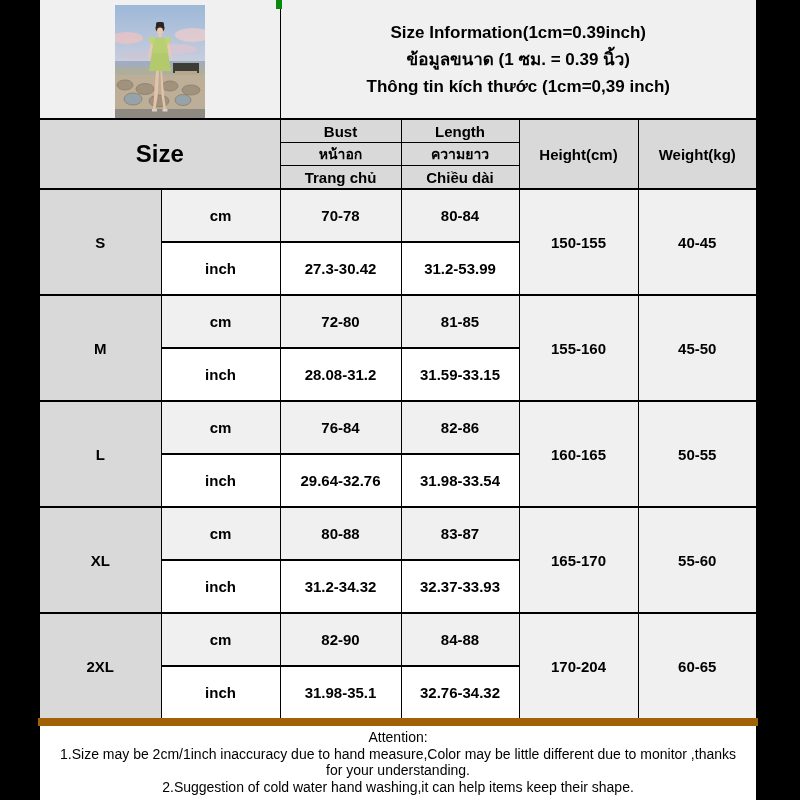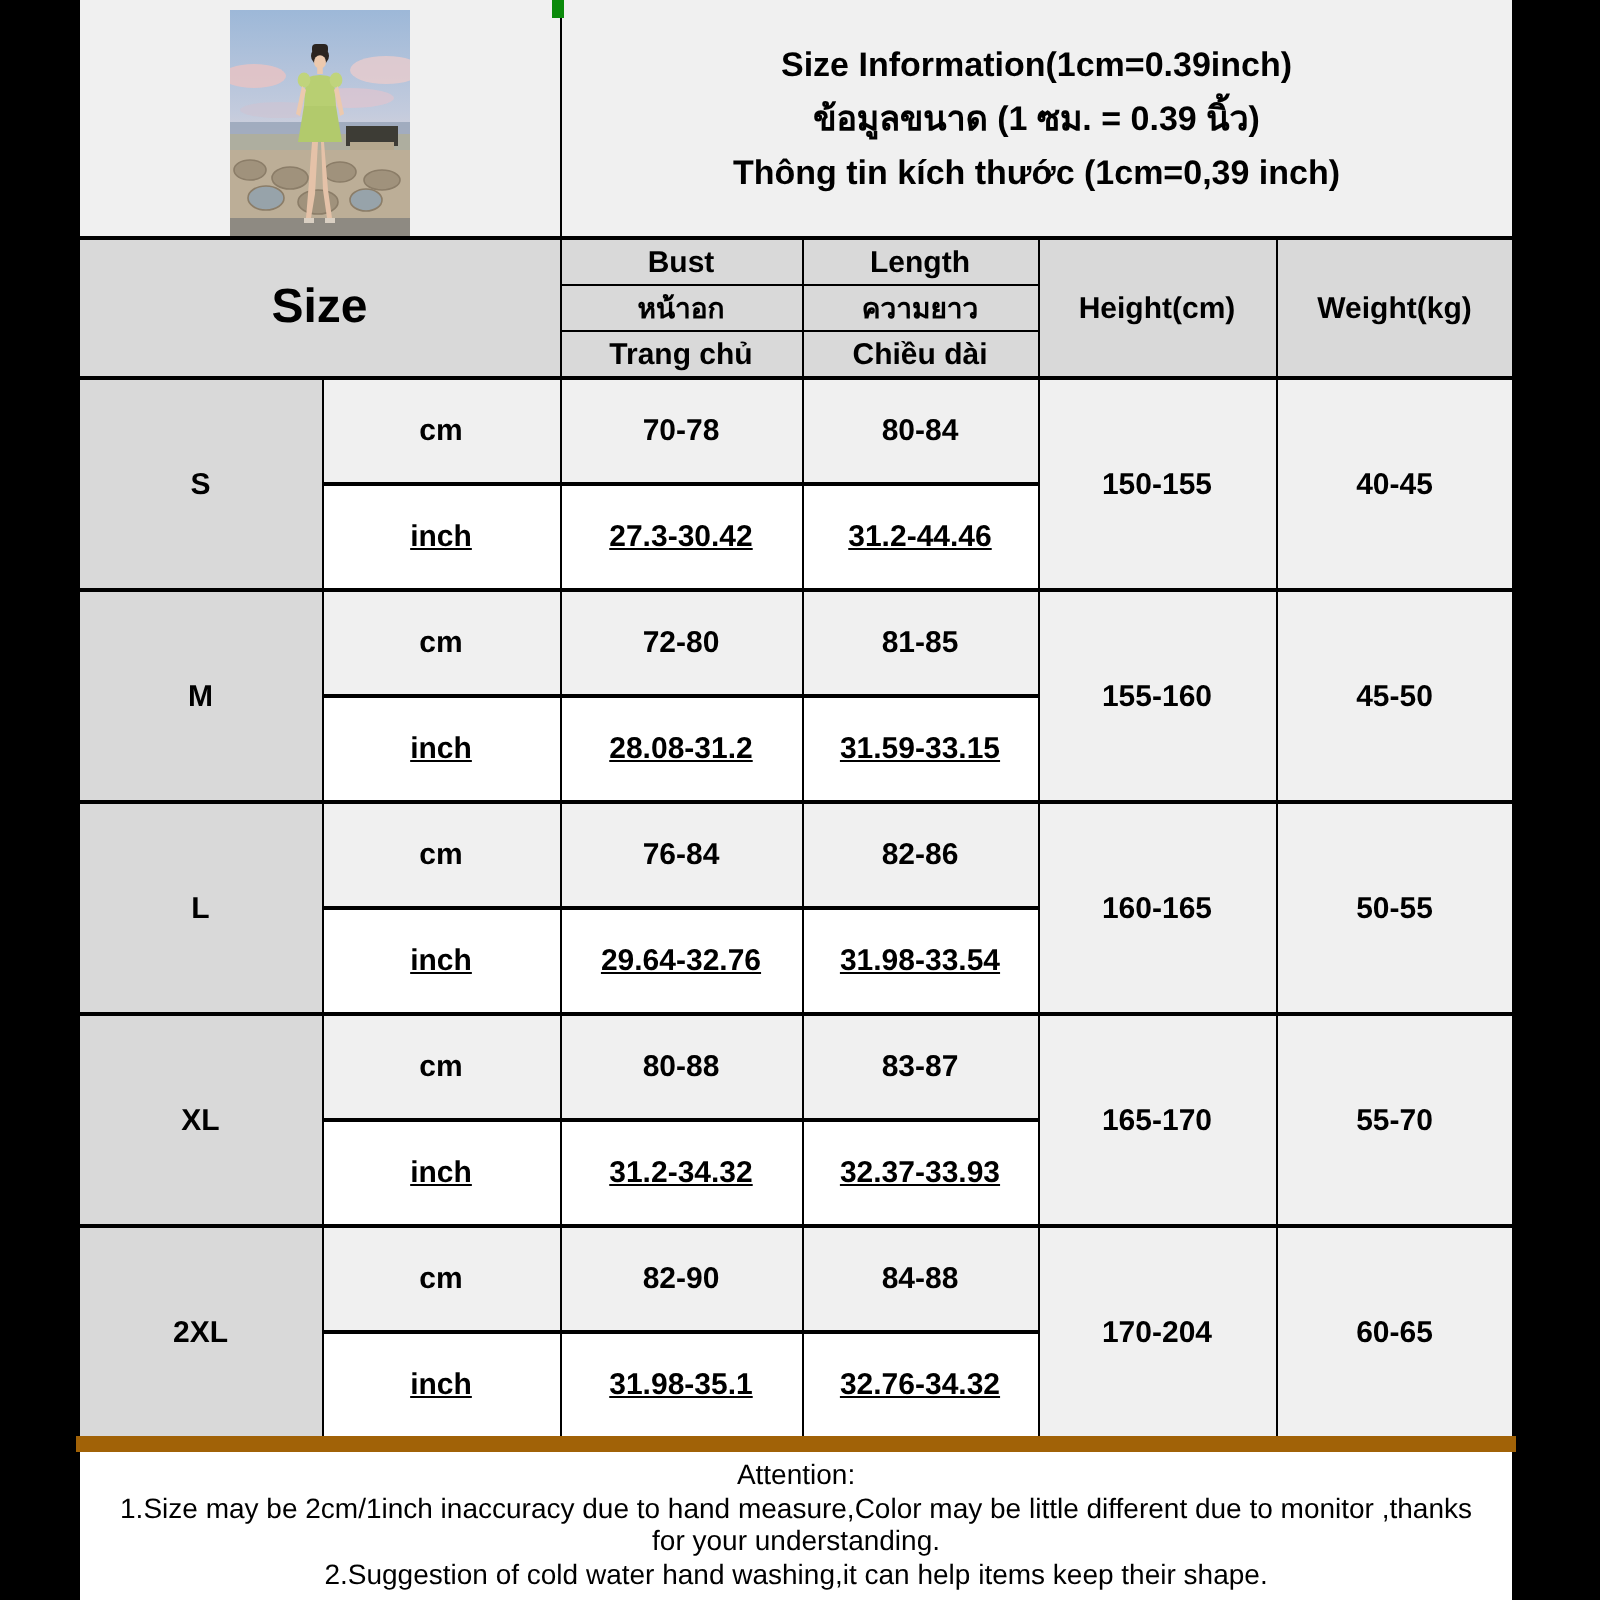--- a/index.html
+++ b/index.html
@@ -21,21 +21,21 @@
   .photo{width:90px;height:113px;margin:5px auto 0 auto;display:block;}
   .title-cell{font-size:17px;line-height:27px;}
   .title-cell div{white-space:nowrap;}
   
   .hdr td{background:#d9d9d9;font-size:15px;height:22px;margin-left:28px;}
   .hdr .size-hdr{font-size:24px;}
   .hdr .th-txt{font-size:14px;}
   .hdr-top td{border-top:2px solid #000;}
   
   .row-cm td{background:#f0f0f0;height:51px;font-size:15px;}
-  .row-inch td{background:#ffffff;height:51px;font-size:15px;text-decoration:underline;}
+  .row-inch td{background:#ffffff;height:51px;font-size:15px;}
   .row-cm td{border-bottom:2px solid #000;}
   .block-start td{border-top:2px solid #000;}
   .size-label{background:#d9d9d9 !important;font-size:15px;}
   .unit{font-size:14px;}
   .hw{background:#f0f0f0 !important;}
   
   .attn-row td{background:#ffffff;height:78px;vertical-align:top;
     border-top:8px solid #a16207;font-weight:normal;}
   .attn{font-size:14px;line-height:16.5px;padding:3px 12px 0 12px;text-align:center;}
   .attn .attn-head{font-size:14px;}
@@ -134,21 +134,21 @@
       <td rowspan="2" class="size-label">S</td>
       <td class="unit">cm</td>
       <td>70-78</td>
       <td>80-84</td>
       <td rowspan="2" class="hw">150-155</td>
       <td rowspan="2" class="hw">40-45</td>
     </tr>
     <tr class="row-inch">
       <td class="unit">inch</td>
       <td>27.3-30.42</td>
-      <td>31.2-44.46</td>
+      <td>31.2-53.99</td>
     </tr>
 
     <tr class="row-cm block-start">
       <td rowspan="2" class="size-label">M</td>
       <td class="unit">cm</td>
       <td>72-80</td>
       <td>81-85</td>
       <td rowspan="2" class="hw">155-160</td>
       <td rowspan="2" class="hw">45-50</td>
     </tr>
@@ -171,21 +171,21 @@
       <td>29.64-32.76</td>
       <td>31.98-33.54</td>
     </tr>
 
     <tr class="row-cm block-start">
       <td rowspan="2" class="size-label">XL</td>
       <td class="unit">cm</td>
       <td>80-88</td>
       <td>83-87</td>
       <td rowspan="2" class="hw">165-170</td>
-      <td rowspan="2" class="hw">55-70</td>
+      <td rowspan="2" class="hw">55-60</td>
     </tr>
     <tr class="row-inch">
       <td class="unit">inch</td>
       <td>31.2-34.32</td>
       <td>32.37-33.93</td>
     </tr>
 
     <tr class="row-cm block-start">
       <td rowspan="2" class="size-label">2XL</td>
       <td class="unit">cm</td>

